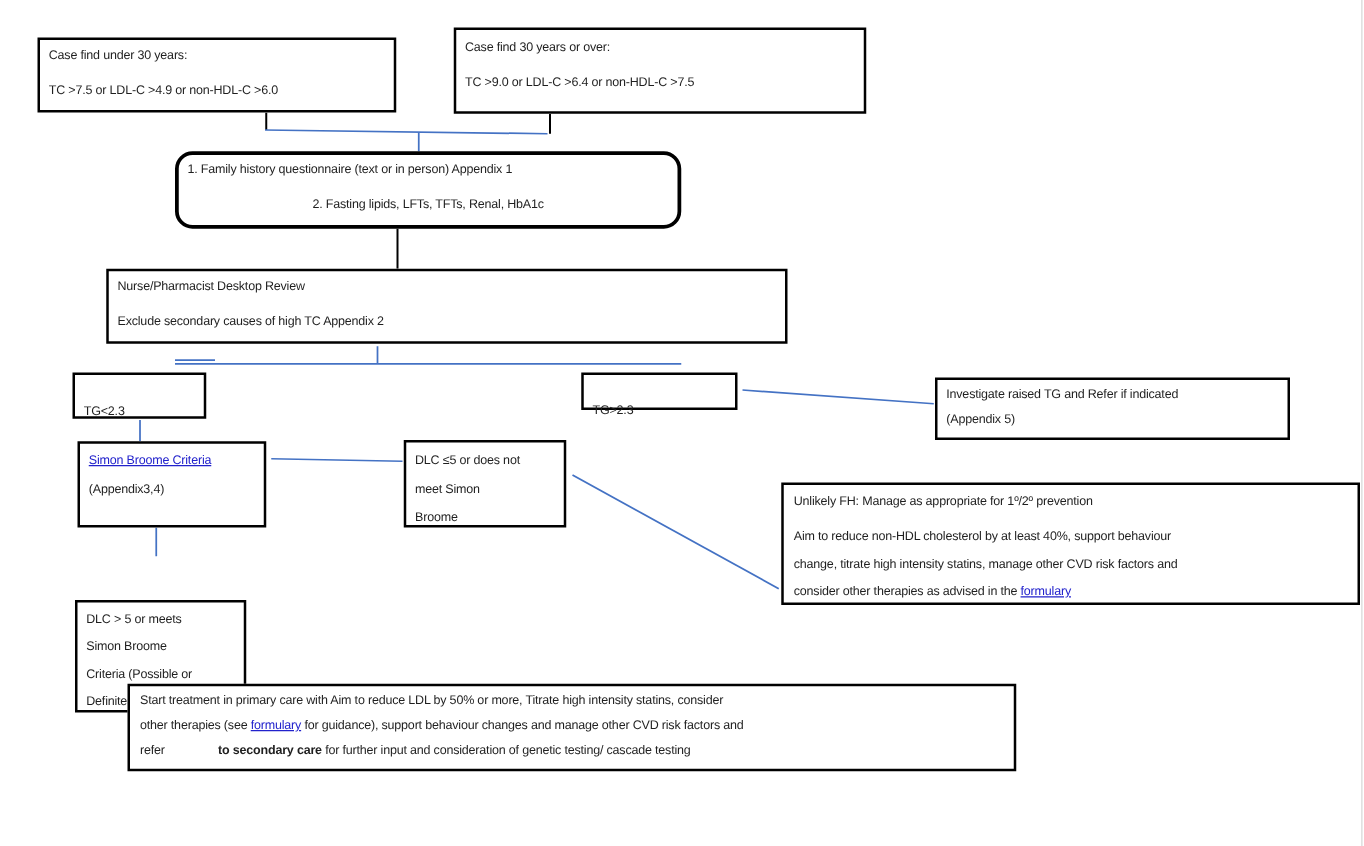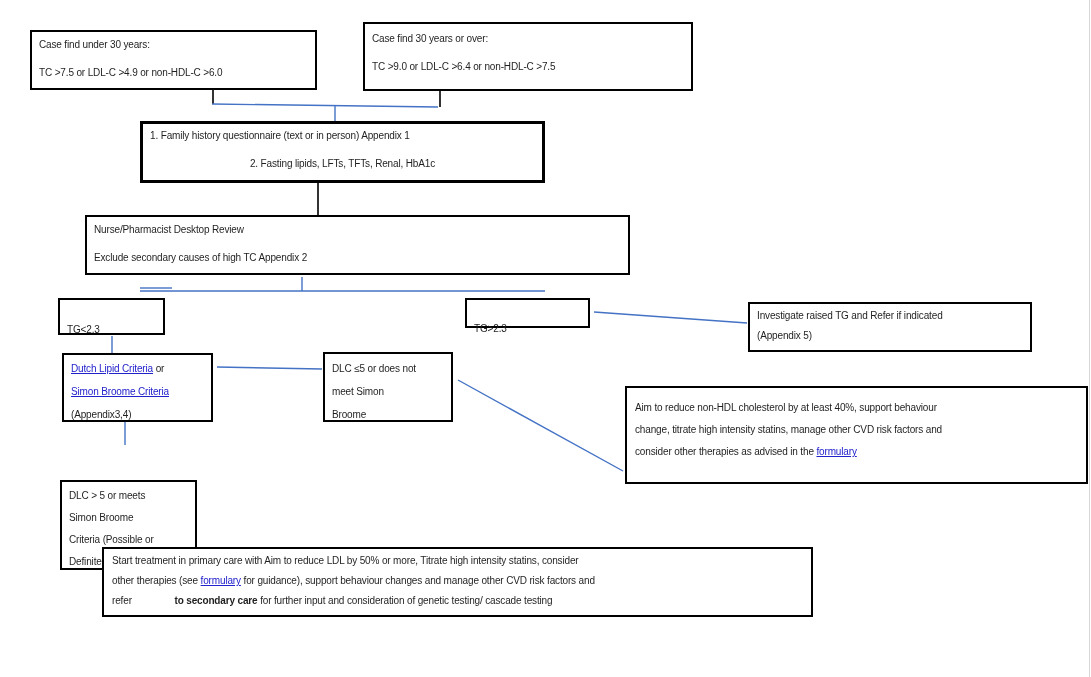--- a/index.html
+++ b/index.html
@@ -24,21 +24,21 @@
   .ln{white-space:nowrap;line-height:17px;}
   a.lnk{color:#2222cc;text-decoration:underline;cursor:pointer;}
   .b{font-weight:bold;margin-left:40px;}
   svg.wires{position:absolute;left:0;top:0;pointer-events:none;}
 
   
   #b1{left:30px;top:30px;width:287px;height:60px;padding-top:4px;}
   #b1 .g{margin-top:11px;}
   #b2{left:363px;top:22px;width:330px;height:69px;padding-top:6px;}
   #b2 .g{margin-top:11px;}
-  #b3{left:140px;top:121px;width:405px;height:62px;border-width:3px;padding-top:3px;}
+  #b3{left:140px;top:121px;width:405px;height:62px;border-width:3px;padding-top:3px;border-radius:14px;}
   #b3 .g{margin-top:11px;text-align:center;}
   #b4{left:85px;top:215px;width:545px;height:60px;padding-top:4px;}
   #b4 .g{margin-top:11px;}
   #b5{left:58px;top:298px;width:107px;height:37px;padding-top:21px;}
   #b6{left:465px;top:298px;width:125px;height:30px;padding-top:20px;}
   #b7{left:748px;top:302px;width:284px;height:50px;padding-top:2px;}
   #b7 .ln{line-height:20px;}
   #b8{left:62px;top:353px;width:151px;height:69px;padding-top:2px;}
   #b8 .ln{line-height:23px;}
   #b9{left:323px;top:352px;width:130px;height:70px;padding-top:3px;}
@@ -109,35 +109,33 @@
     <div class="ln">TG&gt;2.3</div>
   </div>
 
   <div class="bx" id="b7">
     <div class="ln">Investigate raised TG and Refer if indicated</div>
     <div class="ln">(Appendix 5)</div>
   </div>
 
   <div class="bx" id="b8">
     <div class="ln">
-      <a class="lnk">Dutch Lipid Criteria</a><span> or</span>
-    </div>
-    <div class="ln">
       <a class="lnk">Simon Broome Criteria</a>
     </div>
     <div class="ln">(Appendix3,4)</div>
   </div>
 
   <div class="bx" id="b9">
     <div class="ln">DLC ≤5 or does not</div>
     <div class="ln">meet Simon</div>
     <div class="ln">Broome</div>
   </div>
 
   <div class="bx" id="b10">
+    <div class="ln">Unlikely FH: Manage as appropriate for 1º/2º prevention</div>
     <div class="ln g">Aim to reduce non-HDL cholesterol by at least 40%, support behaviour</div>
     <div class="ln">change, titrate high intensity statins, manage other CVD risk factors and</div>
     <div class="ln">
       <span>consider other therapies as advised in the </span><a class="lnk">formulary</a>
     </div>
   </div>
 
   <div class="bx" id="b11">
     <div class="ln">DLC &gt; 5 or meets</div>
     <div class="ln">Simon Broome</div>

